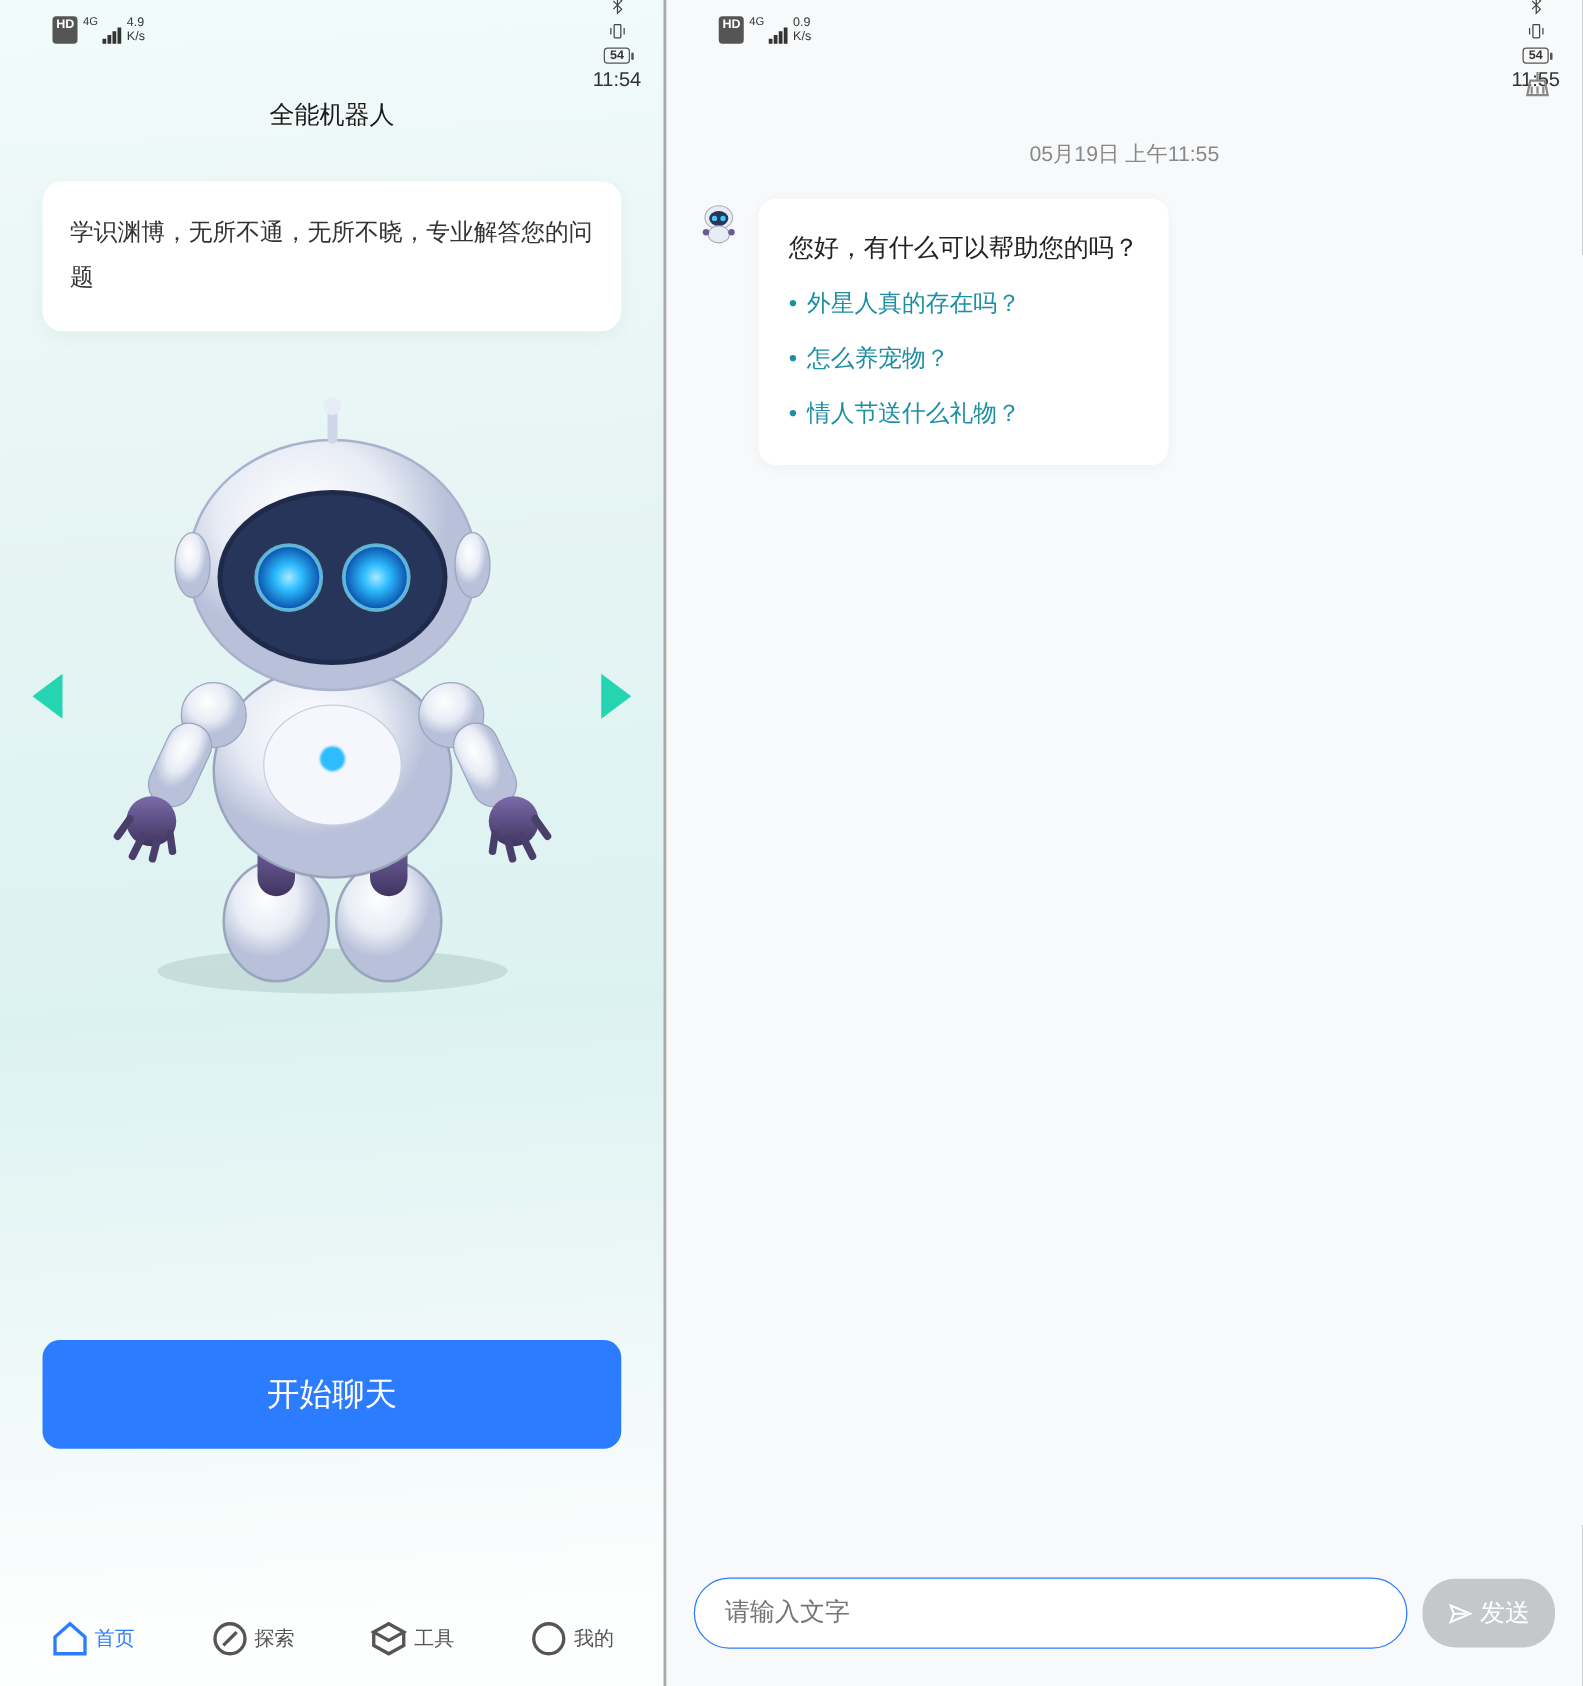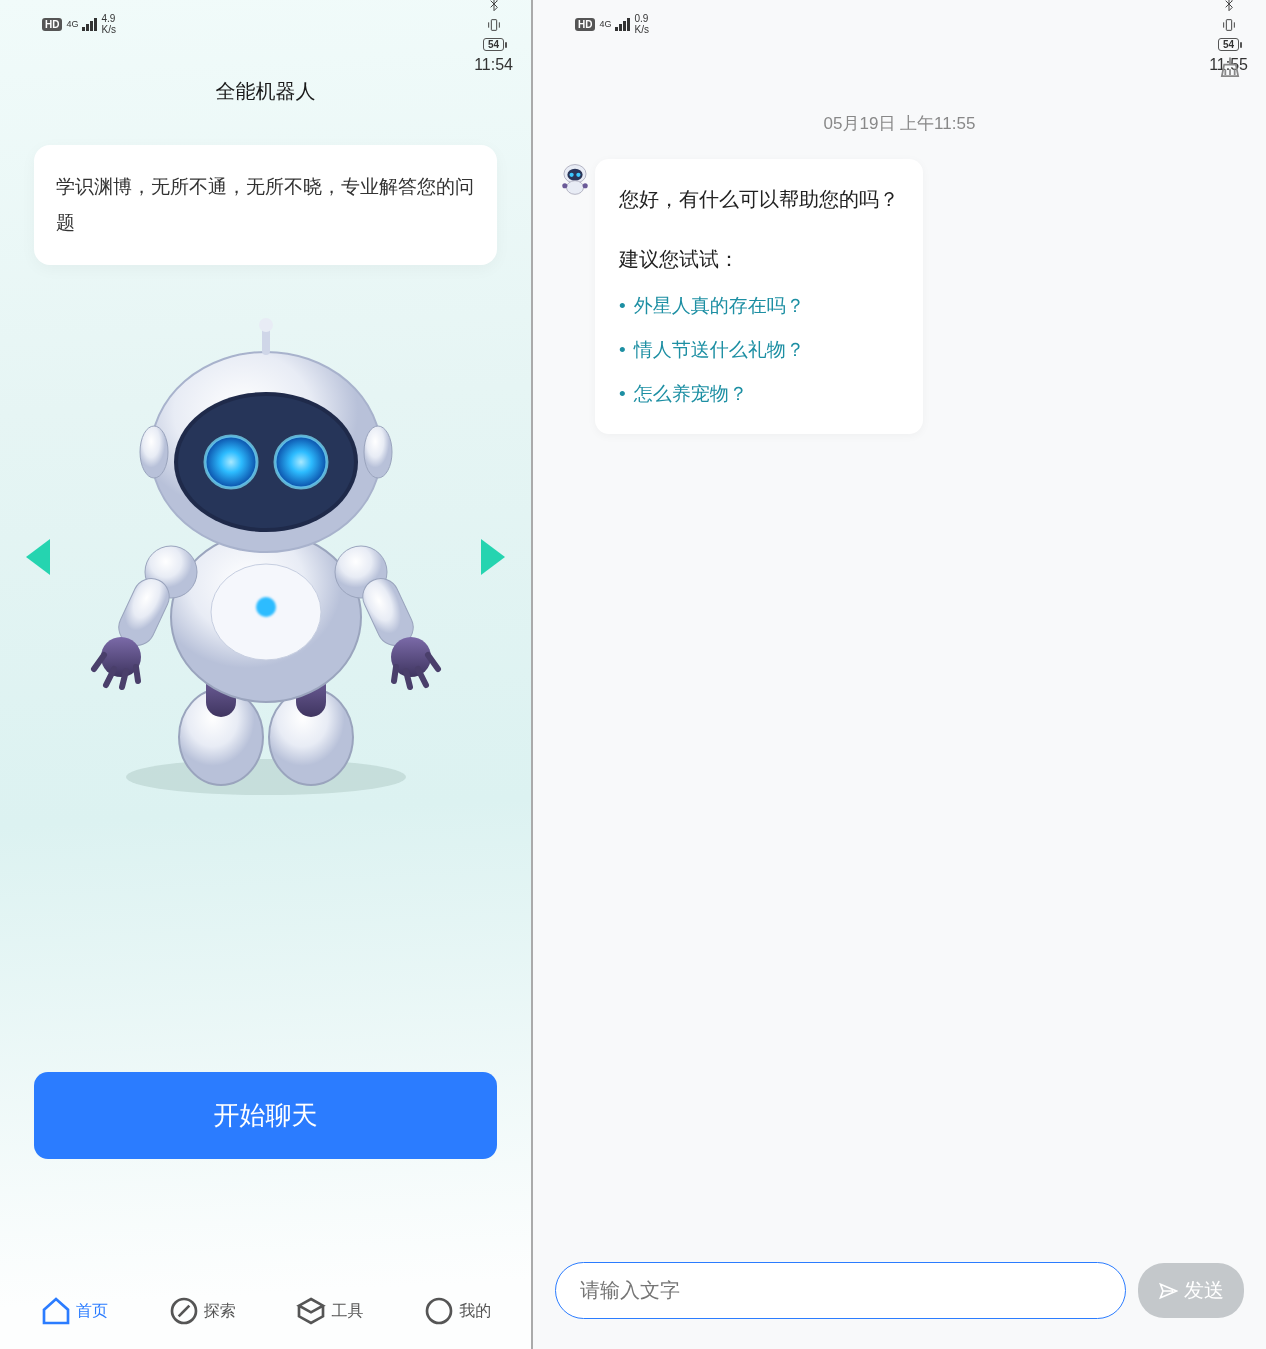--- a/index.html
+++ b/index.html
@@ -3,21 +3,21 @@
   <meta charset="utf-8">
   <style>
     * { box-sizing: border-box; margin: 0; padding: 0; }
     body { font-family: -apple-system, "PingFang SC", "Microsoft YaHei", sans-serif; background: #888; display: flex; width: 1266px; height: 1349px; }
     .phone { height: 1349px; position: relative; overflow: hidden; }
     .phone-left { width: 533px; background: linear-gradient(177deg, #f1fbfa 0%, #e6f5f4 30%, #dcf2f1 60%, #fdfefe 95%); border-right: 2px solid #aaa; }
     .phone-right { width: 733px; background: #f8f9fa; }
 
     
     .status-bar { display: flex; align-items: center; justify-content: space-between; padding: 8px 18px 6px 18px; height: 46px; font-size: 15px; color: #333; }
-    .status-left { display: flex; align-items: center; gap: 4px; padding-left: 24px; }
+    .status-left { display: flex; gap: 4px; padding-left: 24px; }
     .status-right { display: flex; align-items: center; gap: 5px; flex-direction: column; }
     .hd-badge { background: #555; color: #fff; font-size: 10px; font-weight: bold; padding: 1px 3px; border-radius: 3px; }
     .net-label { font-size: 9px; line-height: 1; display: flex; flex-direction: column; }
     .signal-bars { display: inline-flex; align-items: flex-end; gap: 1px; }
     .signal-bars span { width: 3px; background: #333; display: inline-block; }
     .signal-bars span:nth-child(1){height:4px}.signal-bars span:nth-child(2){height:7px}.signal-bars span:nth-child(3){height:10px}.signal-bars span:nth-child(4){height:13px}
     .speed { font-size: 10px; line-height: 1.1; display: flex; flex-direction: column; }
     .battery-badge { border: 1.5px solid #555; border-radius: 3px; padding: 0px 4px; font-size: 10px; font-weight: bold; position: relative; }
     .battery-badge::after { content:""; position:absolute; right:-4px; top:3px; width:2px; height:6px; background:#555; border-radius:1px;}
     .time { font-weight: 500; font-size: 16px; }
@@ -47,21 +47,21 @@
     .nav-item { display: flex; flex-direction: row; align-items: center; gap: 4px; font-size: 16px; color: #555; }
     .nav-item.active { color: #2b7cff; }
     .nav-icon { width: 32px; height: 32px; }
 
     
     .right-header { display:flex; justify-content:flex-end; padding: 8px 22px 0 22px; }
     .right-header svg { width: 28px; height: 28px; stroke:#888; fill:none; stroke-width:1.5; }
 
     
     .chat-time { text-align: center; color: #888; font-size: 17px; margin-top: 30px; }
-    .chat-row { display: flex; align-items: flex-start; padding: 24px 22px 0 22px; }
+    .chat-row { display: flex; align-items: flex-start; padding: 24px 22px 0 22px; gap: 12px; }
     .avatar { width: 40px; height: 40px; border-radius: 6px; display:flex; align-items:center; justify-content:center; flex-shrink:0; }
     .avatar svg { width: 34px; height: 34px; }
     .chat-bubble { background: #fff; border-radius: 14px; padding: 22px 24px; font-size: 20px; line-height: 1.8; color: #222; box-shadow: 0 2px 10px rgba(0,0,0,0.04); max-width: 480px; }
     .chat-bubble .prompt { margin-top: 24px; margin-bottom: 12px; }
     .suggestion { color: #1d8fa3; font-size: 19px; margin-top: 10px; display:flex; align-items:center; gap:8px; cursor:pointer; }
     .suggestion::before { content:"•"; color:#1d8fa3; }
 
     
     .input-bar { position: absolute; bottom: 30px; left: 22px; right: 22px; display: flex; gap: 12px; align-items: center; }
     .text-input { flex: 1; border: 1.5px solid #2b7cff; border-radius: 30px; padding: 16px 24px; font-size: 20px; color: #999; background: #fff; outline:none; }
@@ -250,24 +250,23 @@
         <ellipse cx="20" cy="15" rx="9" ry="7" fill="#2a3558"></ellipse>
         <circle cx="16" cy="15" r="2.5" fill="#3dc9ff"></circle>
           <circle cx="24" cy="15" r="2.5" fill="#3dc9ff"></circle>
         <ellipse cx="20" cy="30" rx="10" ry="8" fill="#e8ecf5" stroke="#aab"></ellipse>
         <circle cx="8" cy="28" r="3" fill="#6b5a98"></circle>
           <circle cx="32" cy="28" r="3" fill="#6b5a98"></circle>
       </svg>
     </div>
     <div class="chat-bubble">
       <div>您好，有什么可以帮助您的吗？</div>
-      <div class="prompt">建议您试试：</div>
       <div class="suggestion">外星人真的存在吗？</div>
+      <div class="suggestion">怎么养宠物？</div>
       <div class="suggestion">情人节送什么礼物？</div>
-      <div class="suggestion">怎么养宠物？</div>
     </div>
   </div>
 
   <div class="input-bar">
     <input class="text-input" placeholder="请输入文字" style="">
     <button class="send-btn">
       <svg viewBox="0 0 24 24">
           <path d="M3 20 L22 12 L3 4 L6 12 Z M6 12 H18"></path>
         </svg>
       <span>发送</span>

